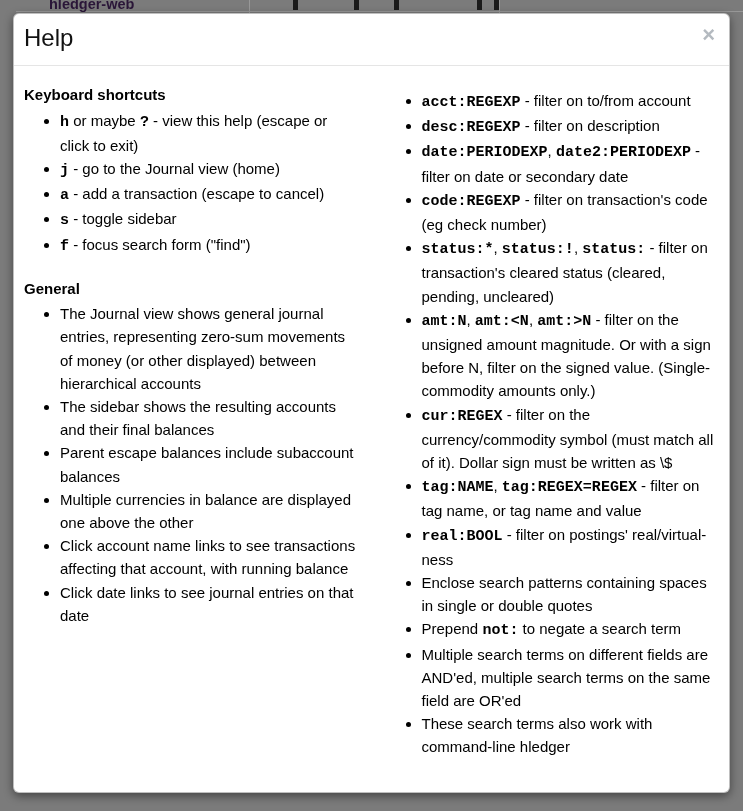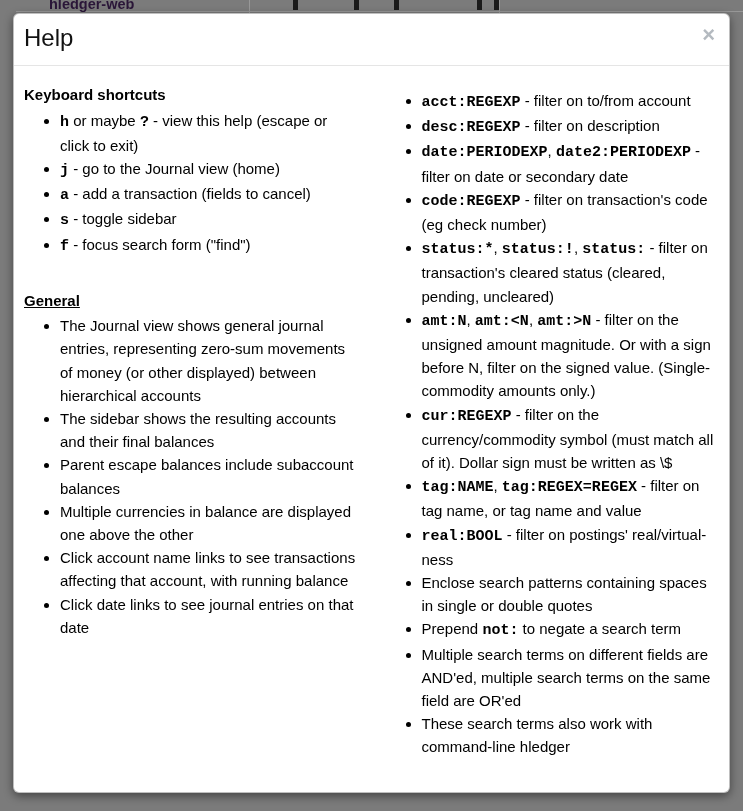--- a/index.html
+++ b/index.html
@@ -53,21 +53,21 @@
     color:var(--c-close);
   }
   .modal-body{
     display:flex;gap:28px;
     padding:19px 10px 20px 10px;
   }
   .col{flex:1;min-width:0;}
   .col h3{
     font-size:15px;font-weight:bold;line-height:1.3;color:#000;
   }
-  .col h3.later{margin-top:33px;text-decoration:underline;}
+  .col h3.later{margin-top:21px;}
   .col ul{
     margin:4px 0 10px;
     padding-left:36px;
   }
   .col li{
     font-size:15px;line-height:23.2px;color:#000;
   }
   .code{
     font-family:"Liberation Mono", monospace;
     font-weight:bold;
@@ -93,21 +93,21 @@
   <div class="modal-header">
     <h2 class="modal-title">Help</h2>
     <button class="close-btn">×</button>
   </div>
   <div class="modal-body">
     <div class="col">
       <h3>Keyboard shortcuts</h3>
       <ul>
           <li><span class="code">h</span><span> or maybe </span><span class="code">?</span><span> - view this help (escape or click to exit)</span></li>
           <li><span class="code">j</span><span> - go to the Journal view (home)</span></li>
-          <li><span class="code">a</span><span> - add a transaction (fields to cancel)</span></li>
+          <li><span class="code">a</span><span> - add a transaction (escape to cancel)</span></li>
           <li><span class="code">s</span><span> - toggle sidebar</span></li>
           <li><span class="code">f</span><span> - focus search form ("find")</span></li>
         </ul>
       <h3 class="later">General</h3>
       <ul>
           <li><span>The Journal view shows general journal entries, representing zero-sum movements of money (or other displayed) between hierarchical accounts</span></li>
           <li><span>The sidebar shows the resulting accounts and their final balances</span></li>
           <li><span>Parent escape balances include subaccount balances</span></li>
           <li><span>Multiple currencies in balance are displayed one above the other</span></li>
           <li><span>Click account name links to see transactions affecting that account, with running balance</span></li>
@@ -115,21 +115,21 @@
         </ul>
     </div>
     <div class="col">
       <ul>
           <li><span class="code">acct:REGEXP</span><span> - filter on to/from account</span></li>
           <li><span class="code">desc:REGEXP</span><span> - filter on description</span></li>
           <li><span class="code">date:PERIODEXP</span><span>, </span><span class="code">date2:PERIODEXP</span><span> - filter on date or secondary date</span></li>
           <li><span class="code">code:REGEXP</span><span> - filter on transaction's code (eg check number)</span></li>
           <li><span class="code">status:*</span><span>, </span><span class="code">status:!</span><span>, </span><span class="code">status:</span><span> - filter on transaction's cleared status (cleared, pending, uncleared)</span></li>
           <li><span class="code">amt:N</span><span>, </span><span class="code">amt:&lt;N</span><span>, </span><span class="code">amt:&gt;N</span><span> - filter on the unsigned amount magnitude. Or with a sign before N, filter on the signed value. (Single-commodity amounts only.)</span></li>
-          <li><span class="code">cur:REGEXP</span><span> - filter on the currency/commodity symbol (must match all of it). Dollar sign must be written as \$</span></li>
+          <li><span class="code">cur:REGEX</span><span> - filter on the currency/commodity symbol (must match all of it). Dollar sign must be written as \$</span></li>
           <li><span class="code">tag:NAME</span><span>, </span><span class="code">tag:REGEX=REGEX</span><span> - filter on tag name, or tag name and value</span></li>
           <li><span class="code">real:BOOL</span><span> - filter on postings' real/virtual-ness</span></li>
           <li><span>Enclose search patterns containing spaces in single or double quotes</span></li>
           <li><span>Prepend </span><span class="code">not:</span><span> to negate a search term</span></li>
           <li><span>Multiple search terms on different fields are AND'ed, multiple search terms on the same field are OR'ed</span></li>
           <li><span>These search terms also work with command-line hledger</span></li>
         </ul>
     </div>
   </div>
 </div>

